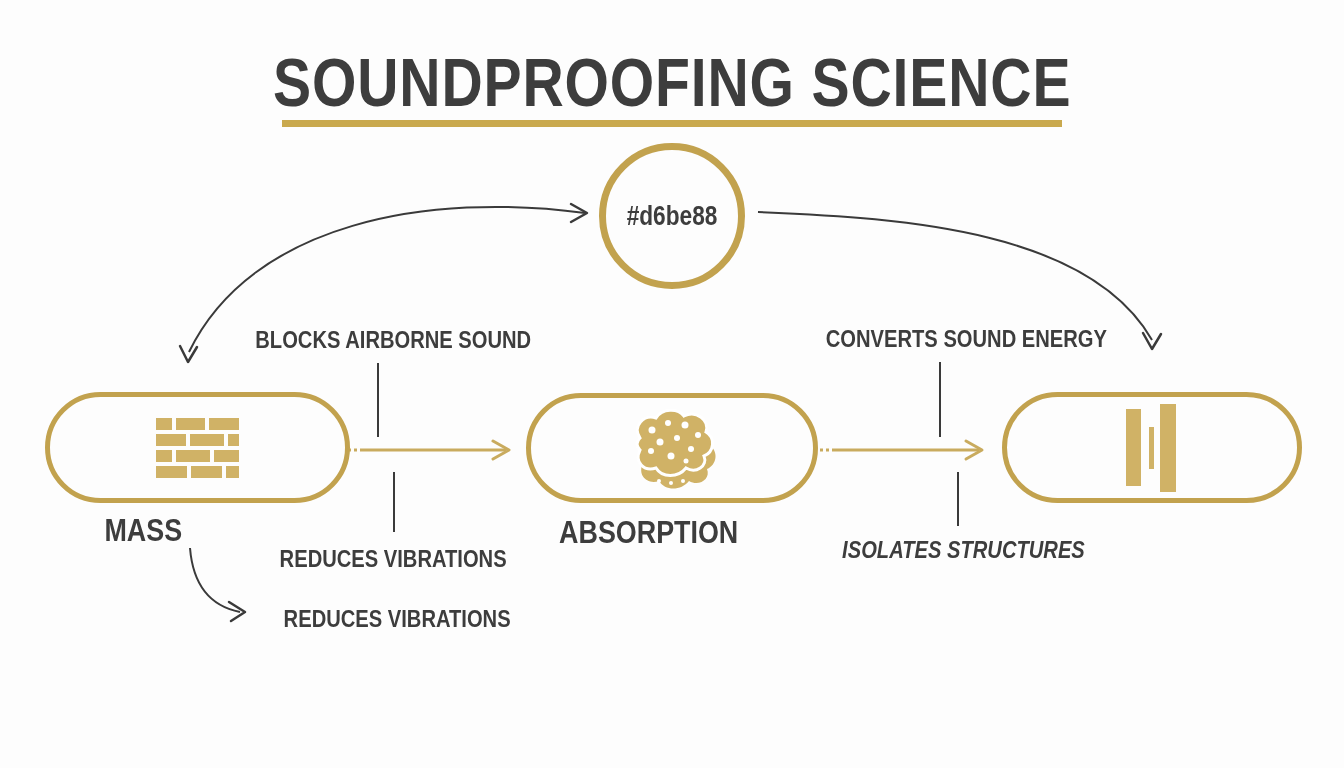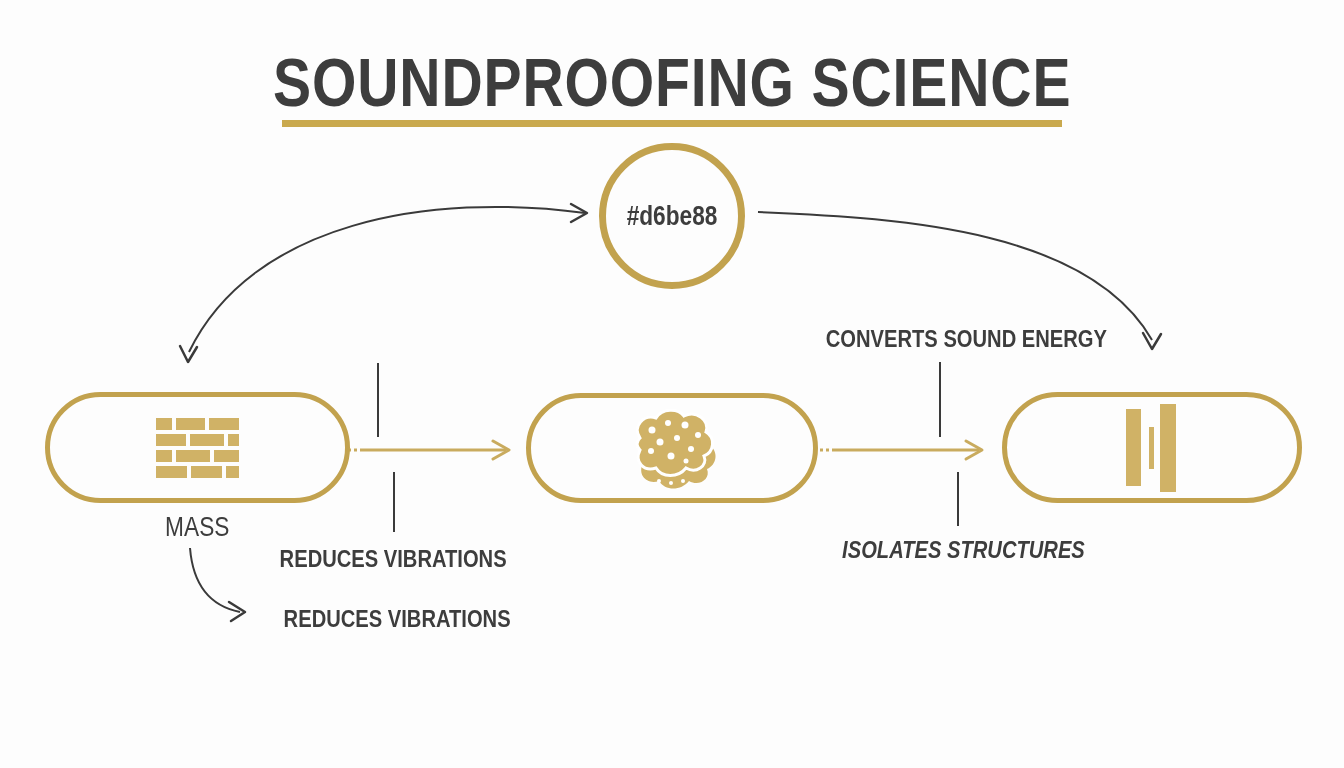--- a/index.html
+++ b/index.html
@@ -36,21 +36,21 @@
   }
   .hub-label{font-size:27px;font-weight:bold;color:var(--text-dark);}
   .pill{
     box-sizing:border-box;border:5px solid var(--gold-border);border-radius:60px;
     display:flex;align-items:center;justify-content:center;background:transparent;
   }
   .pill-mass{left:45px;top:392px;width:305px;height:111px;}
   .pill-absorption{left:526px;top:393px;width:292px;height:110px;}
   .pill-decoupling{left:1002px;top:392px;width:300px;height:111px;}
   .node-label{
-    text-align:center;font-size:27px;font-weight:normal;color:var(--text-dark);line-height:1;
+    font-size:32px;font-weight:bold;color:var(--text-dark);line-height:1;
   }
   .node-label-mass{left:97px;top:514px;width:200px;}
   .node-label-absorption{left:542px;top:516px;width:260px;}
   .node-label-decoupling{left:1015px;top:512px;width:260px;}
   .annot{
     text-align:center;font-size:24px;font-weight:bold;color:var(--text-dark);line-height:1;
   }
   .annot-blocks{left:229px;top:328px;width:300px;}
   .annot-converts{left:799px;top:327px;width:300px;}
   .annot-reduces-upper{left:243px;top:547px;width:300px;}
@@ -156,29 +156,35 @@
       <circle cx="69" cy="45" r="3" fill="#ffffff"></circle>
       <circle cx="29" cy="47" r="3" fill="#ffffff"></circle>
       <circle cx="49" cy="52" r="3.5" fill="#ffffff"></circle>
       <circle cx="64" cy="57" r="2.5" fill="#ffffff"></circle>
 
       <circle cx="37" cy="77" r="2" fill="#ffffff"></circle>
       <circle cx="49" cy="79" r="2" fill="#ffffff"></circle>
       <circle cx="61" cy="77" r="2" fill="#ffffff"></circle>
     </svg>
   </div>
+  <div class="abs node-label node-label-absorption">
+    <span class="condensed">ABSORPTION</span>
+  </div>
 
   <div class="abs pill pill-decoupling">
     <div class="decouple">
       <div class="bar-left"></div>
       <div class="bar-mid"></div>
       <div class="bar-right"></div>
     </div>
   </div>
 
+  <div class="abs annot annot-blocks">
+    <span class="condensed">BLOCKS AIRBORNE SOUND</span>
+  </div>
   <div class="abs annot annot-converts">
     <span class="condensed">CONVERTS SOUND ENERGY</span>
   </div>
   <div class="abs annot annot-reduces-upper">
     <span class="condensed">REDUCES VIBRATIONS</span>
   </div>
   <div class="abs annot annot-isolates">
     <span class="condensed">ISOLATES STRUCTURES</span>
   </div>
   <div class="abs annot annot-reduces-lower">

